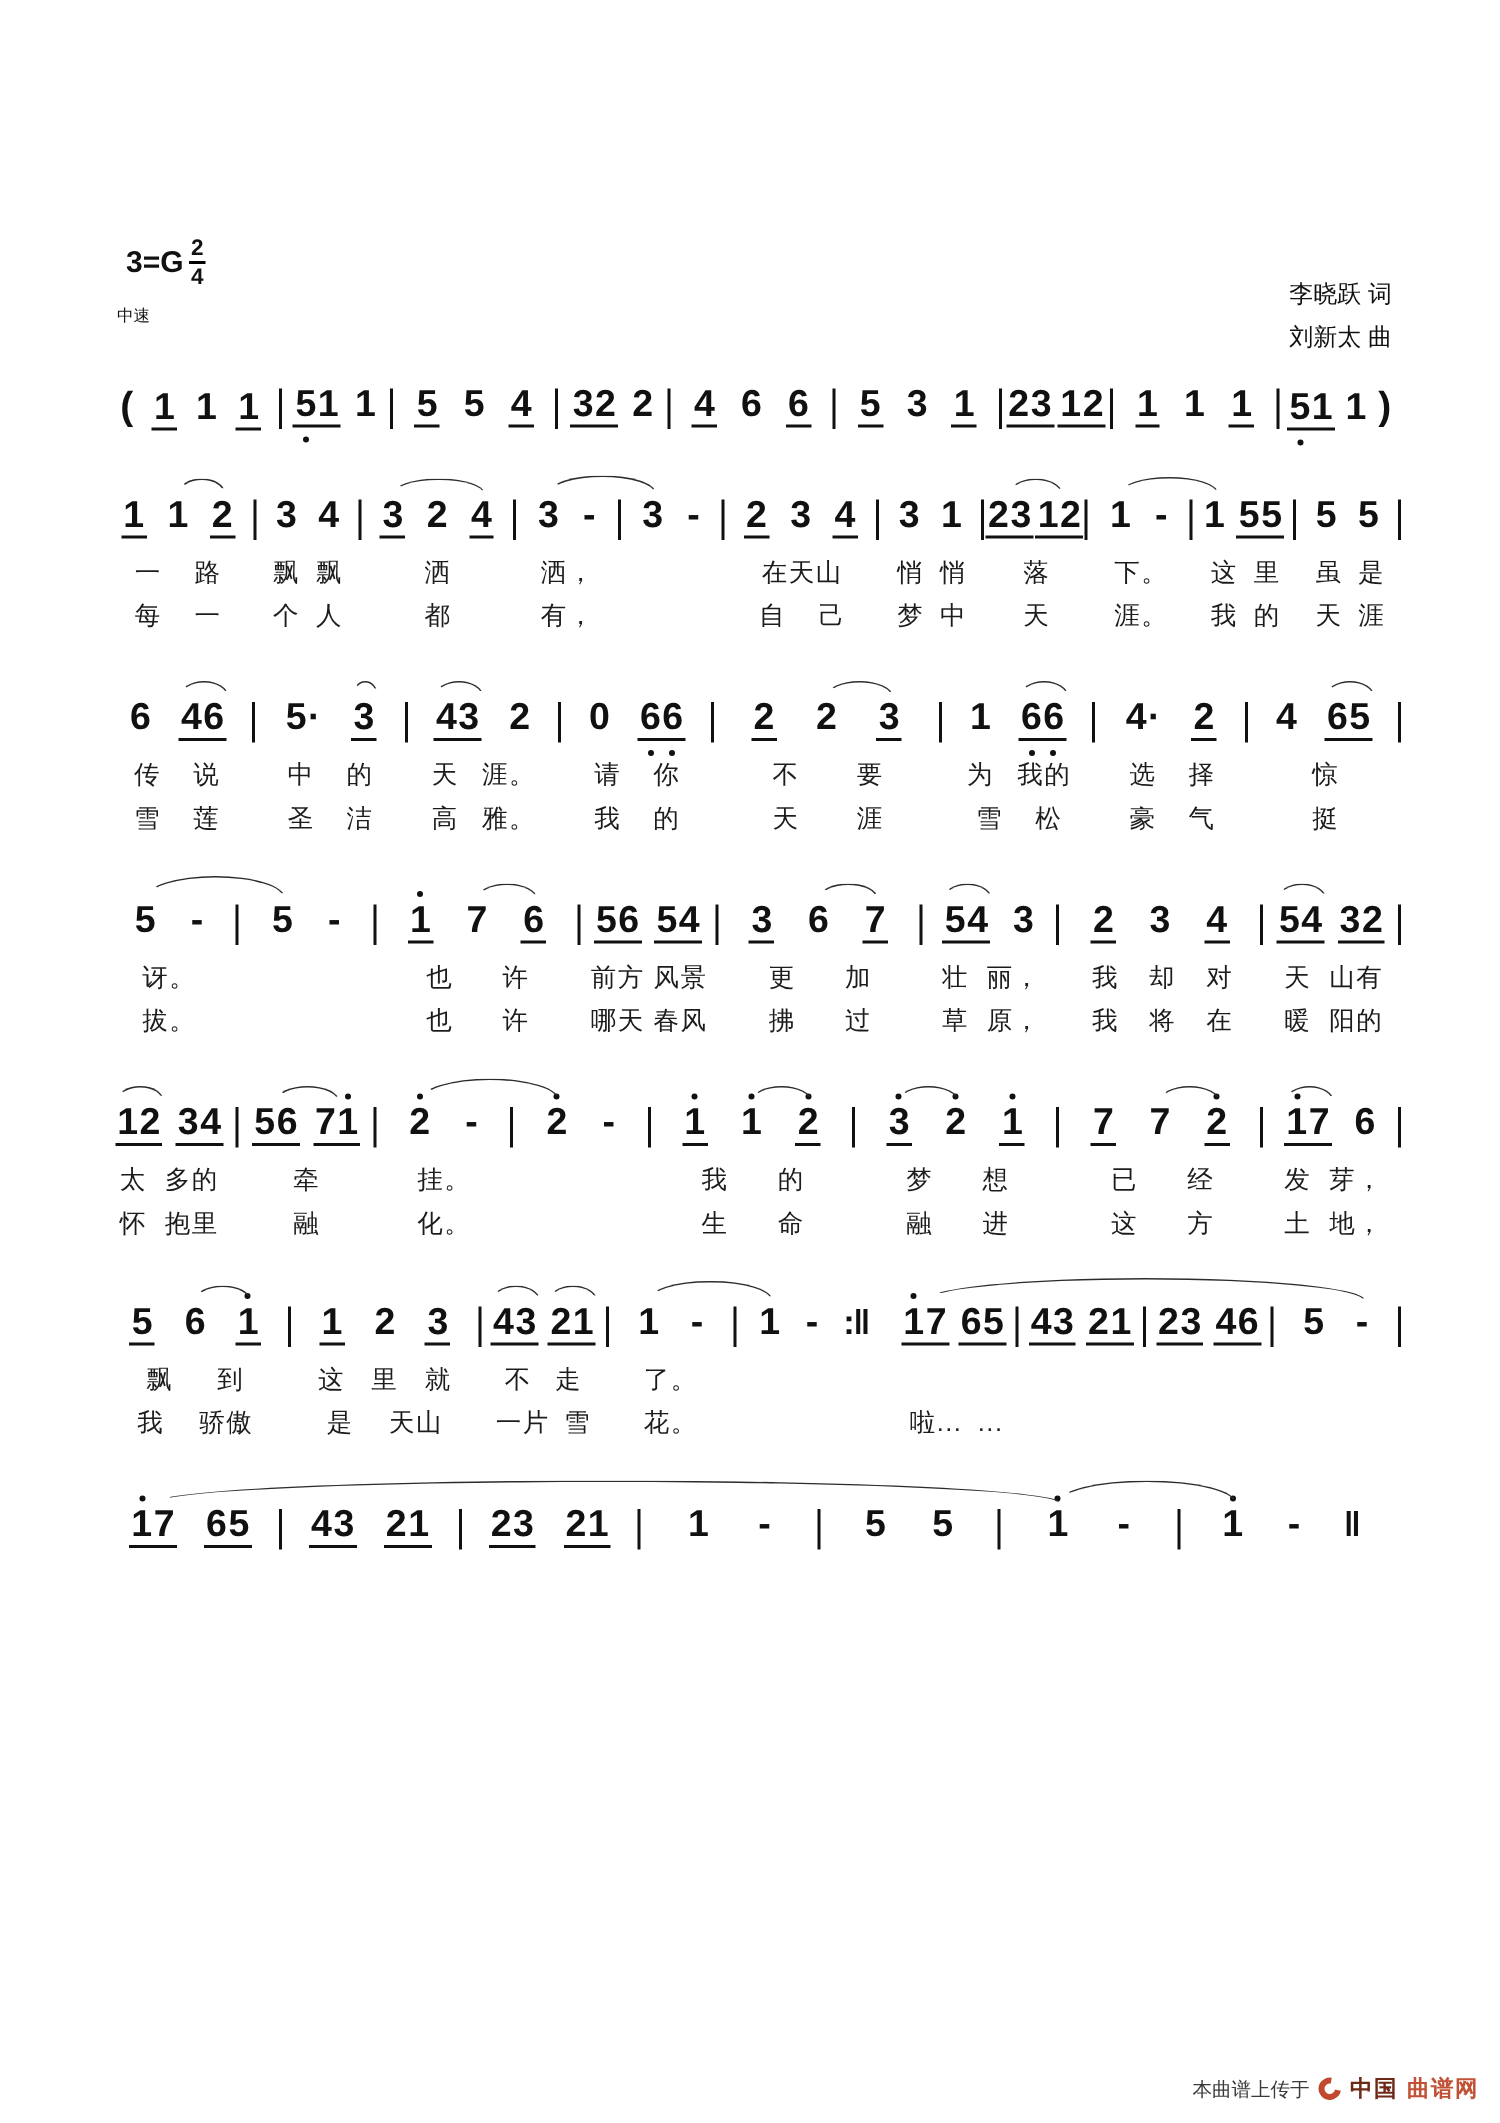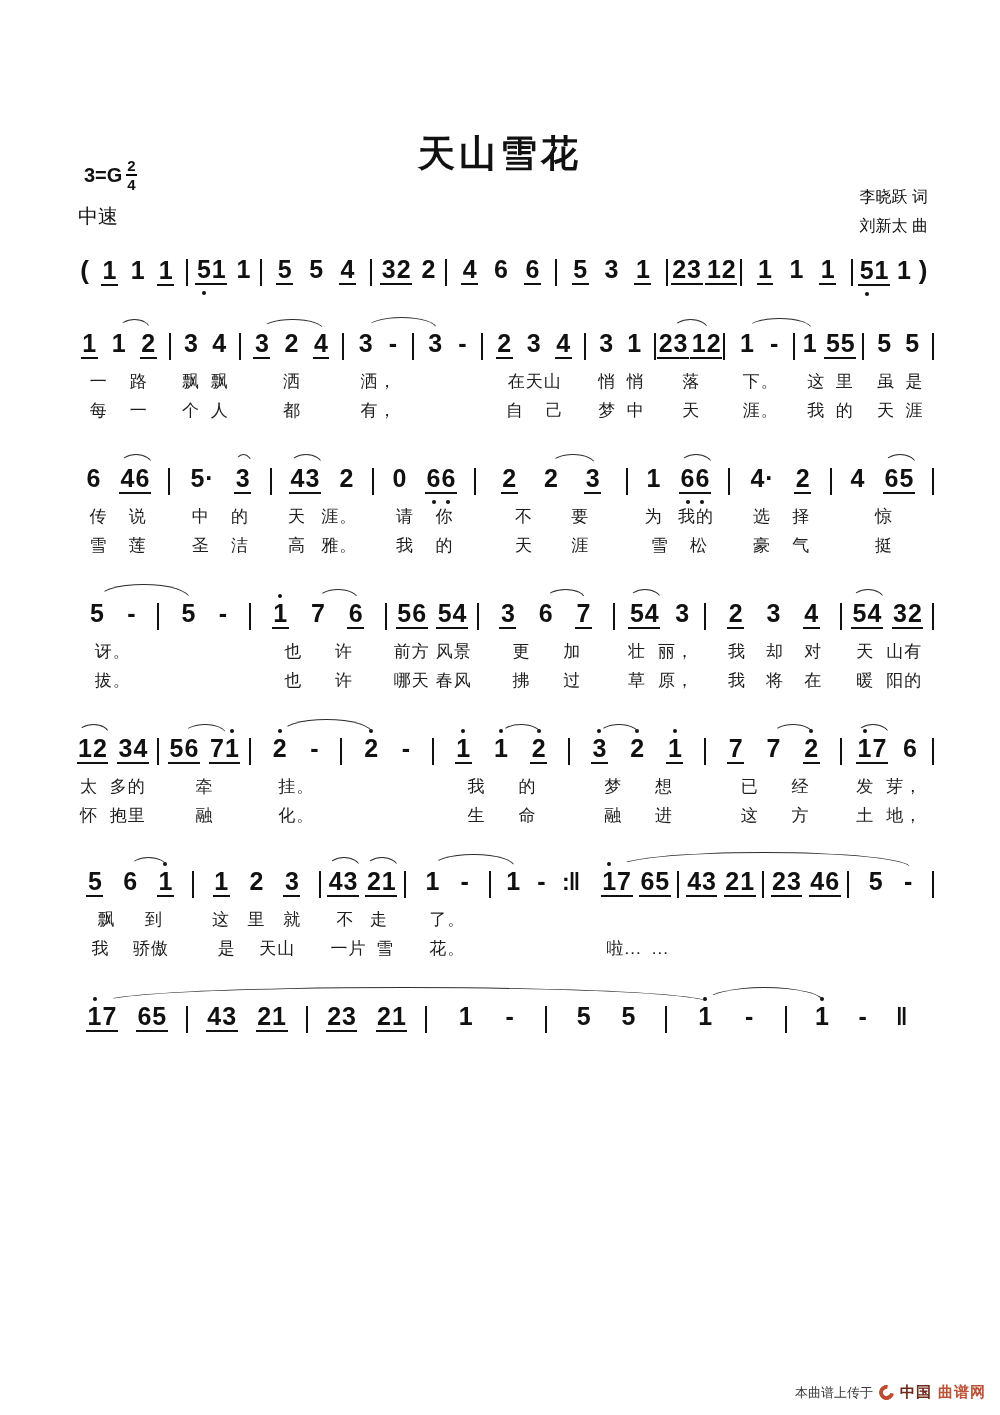--- a/index.html
+++ b/index.html
@@ -5,21 +5,21 @@
   html,body{margin:0;padding:0;background:#fff;}
   .page{position:relative;width:1000px;height:1415px;background:#ffffff;overflow:hidden;
         font-family:"Liberation Sans",sans-serif;color:#111;}
   .title{position:absolute;top:104px;left:0;width:100%;text-align:center;
          font-size:37px;font-weight:bold;letter-spacing:4px;}
   .keysig{position:absolute;left:84px;top:157px;font-size:20px;font-weight:bold;
           display:flex;align-items:center;gap:4px;}
   .frac{display:inline-flex;flex-direction:column;align-items:center;
         font-size:15px;line-height:1.15;font-weight:bold;}
   .frac .den{border-top:2px solid #000;padding:0 1px;}
-  .tempo{position:absolute;left:78px;top:203px;font-size:20px;}
+  .tempo{position:absolute;left:78px;top:203px;font-size:11px;}
   .credits{position:absolute;right:72px;top:182px;text-align:right;font-size:16px;line-height:29px;}
   .score{position:absolute;left:0;top:0;width:100%;height:100%;}
   .sline{position:absolute;left:68px;width:866px;}
   .nrow{display:flex;align-items:flex-start;position:relative;}
   .measure{display:flex;flex-basis:0;flex-shrink:1;justify-content:space-evenly;align-items:baseline;}
   .tok{font-weight:bold;font-size:25px;line-height:1.08;position:relative;
        display:inline-flex;padding:0 1px;}
   .tok.u{border-bottom:2.4px solid #111;}
   .ch{position:relative;display:inline-block;margin:0 .5px;}
   .ch i{position:absolute;left:50%;transform:translateX(-50%);width:4px;height:4px;
@@ -42,21 +42,20 @@
   .logo-icon{display:inline-block;width:15px;height:15px;border-radius:50%;
              border:4px solid #c0492e;border-right-color:transparent;box-sizing:border-box;
              transform:rotate(-35deg);}
   .site1{font-weight:bold;font-size:15px;color:#6e2817;letter-spacing:1px;}
   .site2{font-weight:bold;font-size:15px;color:#c05237;letter-spacing:1px;}
 </style>
 </head>
 <body>
 
 <div class="page">
-  <h1 class="title">天山雪花</h1>
 
   <div class="keysig">
     <span>3=G</span>
     <span class="frac">
       <span class="num">2</span>
       <span class="den">4</span>
     </span>
   </div>
 
   <div class="tempo">中速</div>

